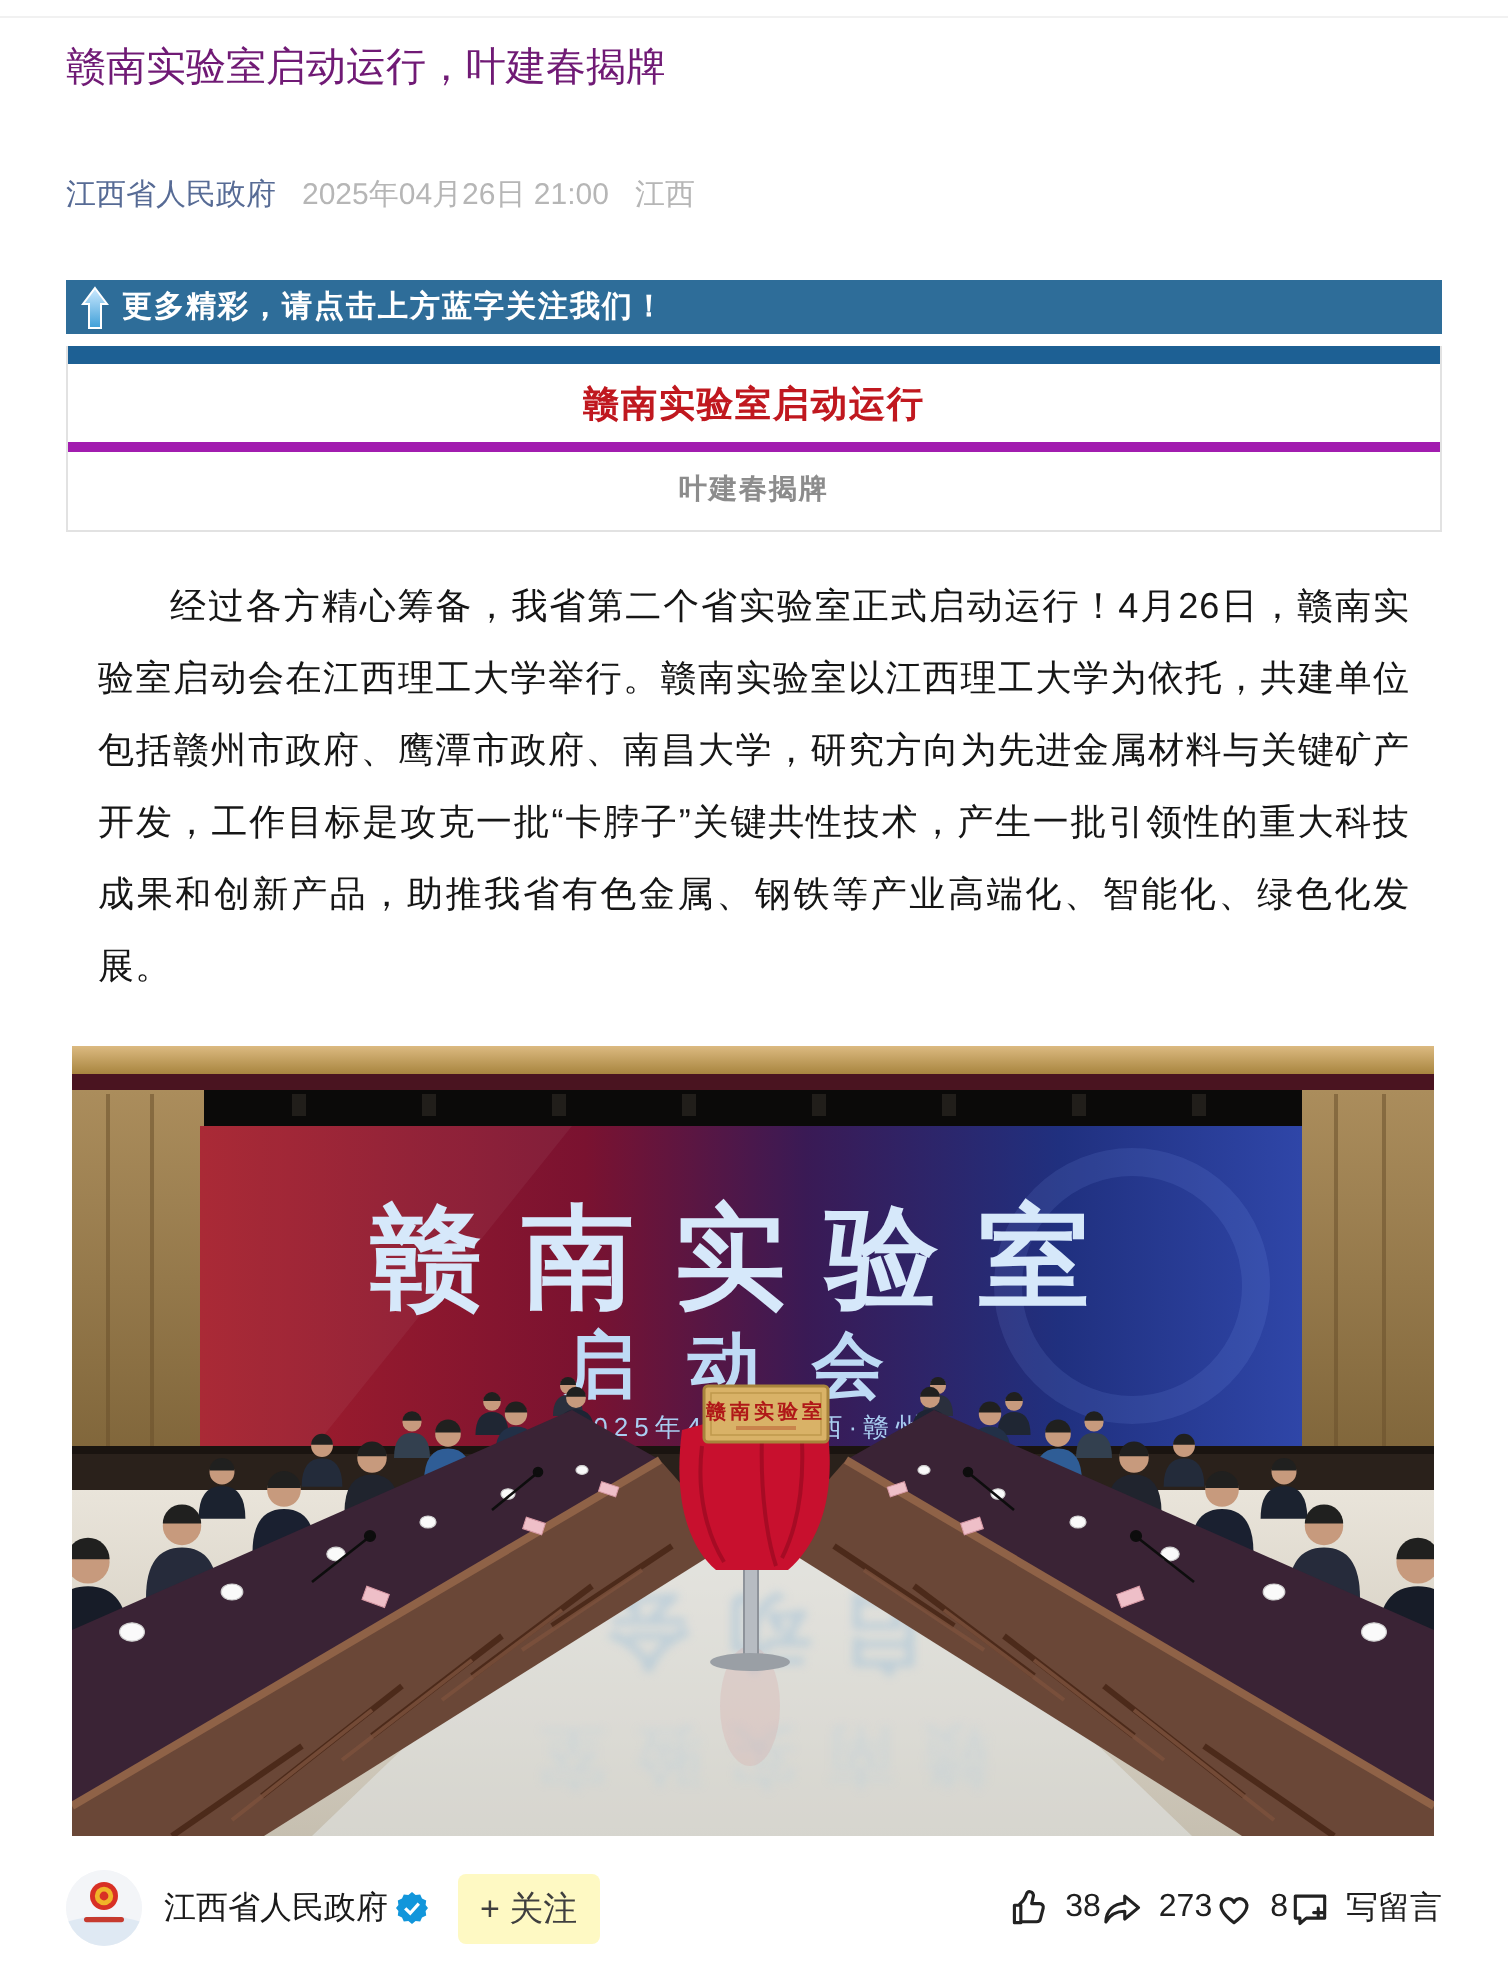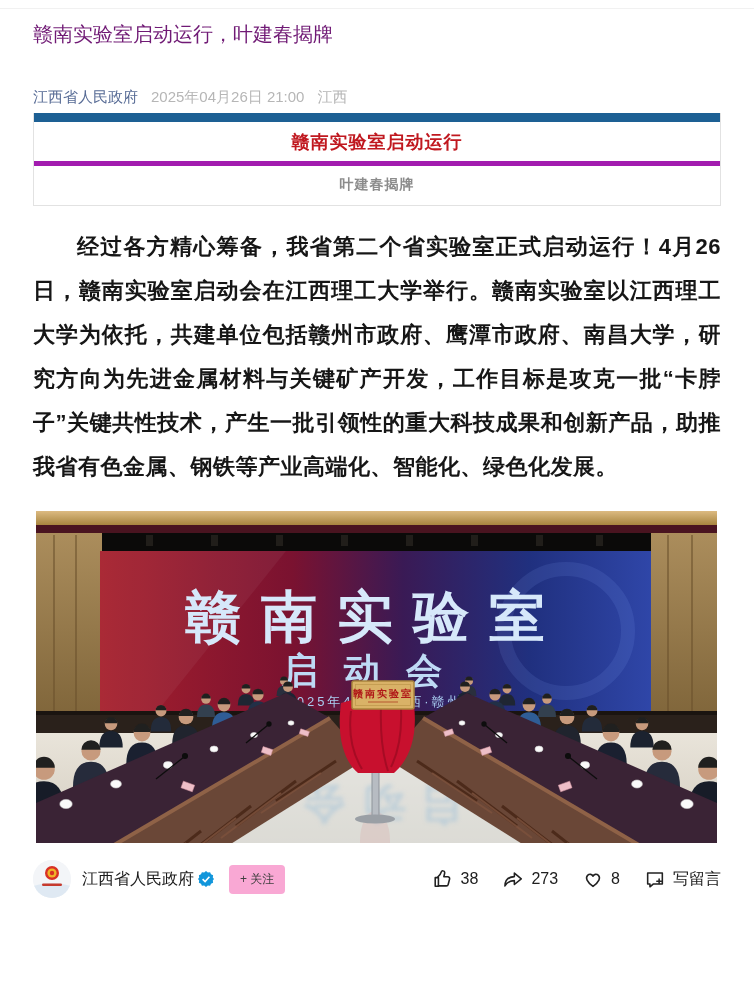--- a/index.html
+++ b/index.html
@@ -13,51 +13,63 @@
   .byline .date,.byline .loc{color:#b6b6b6;margin-top:28px;}
   
   .banner{margin-top:33px;height:27px;background:#2e6d99;display:flex;align-items:center;padding:0 7px;gap:6px;}
   .banner .txt{color:#fff;font-size:15px;font-weight:700;letter-spacing:1px;}
   
   .notice{margin-top:6px;border:1px solid #e2e2e2;border-top:none;}
   .notice .bar{height:9px;background:#1d6094;}
   .notice .n-title{padding:8px 0 7px;text-align:center;font-size:18px;font-weight:700;color:#c0181f;border-bottom:5px solid #a21caf;letter-spacing:1px;}
   .notice .n-sub{padding:10px 0 11px;text-align:center;font-size:14px;color:#8c8c8c;letter-spacing:1px;font-weight:bold;}
   
-  .para{margin:0;font-size:22px;line-height:2.0;color:#161616;text-align:justify;text-indent:2em;letter-spacing:.5px;font-weight:bold;}
+  .para{margin:16px;font-size:18px;line-height:2.0;color:#161616;text-align:justify;text-indent:2em;letter-spacing:.5px;}
   .para.p1{margin-top:19px;}
   .para.p2{margin-top:15px;}
   
-  .photo-wrap{margin:22px 0 0 3px;width:681px;height:332px;overflow:hidden;background:#141110;}
+  .photo-wrap{margin:22px 0 0 3px;width:681px;height:395px;overflow:hidden;background:#141110;}
   
   .footer{margin-top:17px;display:flex;align-items:center;padding:0 33px;}
   .avatar{width:38px;height:38px;border-radius:50%;overflow:hidden;background:#f2f4f8;flex:none;}
   .acc-name{margin-left:11px;font-size:16px;color:#1a1a1a;cursor:pointer;}
   .badge{margin-left:4px;display:inline-flex;vertical-align:-2px;}
-  .follow-btn{margin-left:15px;background:#f9a8d4;border:none;border-radius:4px;padding:6px 11px;font-size:12px;color:#3f3f3f;cursor:pointer;font-family:inherit;}
-  .actions{margin-left:auto;display:flex;align-items:center;gap:24px;}
+  .follow-btn{margin-left:15px;background:#fef9c3;border:none;border-radius:4px;padding:6px 11px;font-size:17px;color:#3f3f3f;cursor:pointer;font-family:inherit;}
+  .actions{margin-left:auto;display:flex;align-items:center;}
   .act{display:flex;align-items:center;gap:7px;cursor:pointer;}
   .act .cnt{font-size:16px;color:#202020;}
   .ic{display:block;}
 </style>
 </head>
 <body>
 
 <div class="page">
   <div class="top-hairline"></div>
 
   <div class="content">
     <h1 class="article-title">赣南实验室启动运行，叶建春揭牌</h1>
 
     <div class="byline">
       <span class="source">江西省人民政府</span>
       <span class="date">2025年04月26日 21:00</span>
       <span class="loc">江西</span>
     </div>
 
+    <div class="banner">
+      <svg class="ic" width="15" height="22" viewBox="0 0 15 22">
+        <defs>
+          <linearGradient id="ag" x1="0" y1="0" x2="0" y2="1">
+            <stop offset="0" stop-color="#cdeaff"></stop>
+              <stop offset="1" stop-color="#3f9fd8"></stop>
+          </linearGradient>
+        </defs>
+        <path d="M7.5 1 L13.5 9 H10.5 V21 H4.5 V9 H1.5 Z" fill="url(#ag)" stroke="#ffffff" stroke-width="1"></path>
+      </svg>
+      <span class="txt">更多精彩，请点击上方蓝字关注我们！</span>
+    </div>
 
     <div class="notice">
       <div class="bar"></div>
       <div class="n-title">赣南实验室启动运行</div>
       <div class="n-sub">叶建春揭牌</div>
     </div>
 
     <p class="para p1">经过各方精心筹备，我省第二个省实验室正式启动运行！4月26日，赣南实验室启动会在江西理工大学举行。赣南实验室以江西理工大学为依托，共建单位包括赣州市政府、鹰潭市政府、南昌大学，研究方向为先进金属材料与关键矿产开发，工作目标是攻克一批“卡脖子”关键共性技术，产生一批引领性的重大科技成果和创新产品，助推我省有色金属、钢铁等产业高端化、智能化、绿色化发展。</p>
 
     <div class="photo-wrap">

